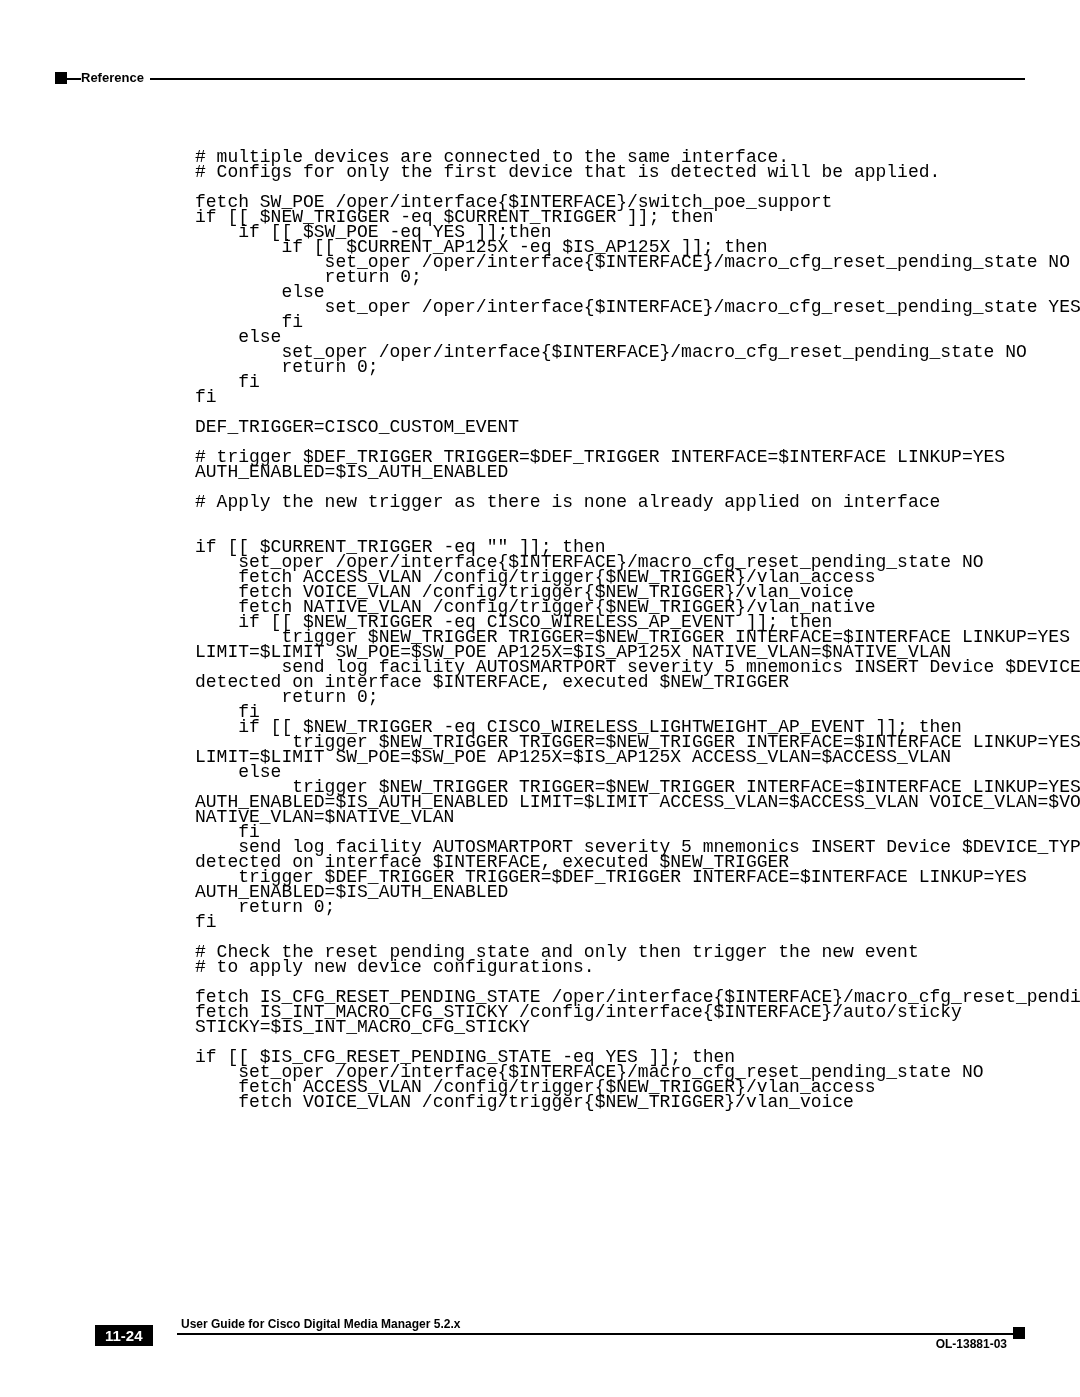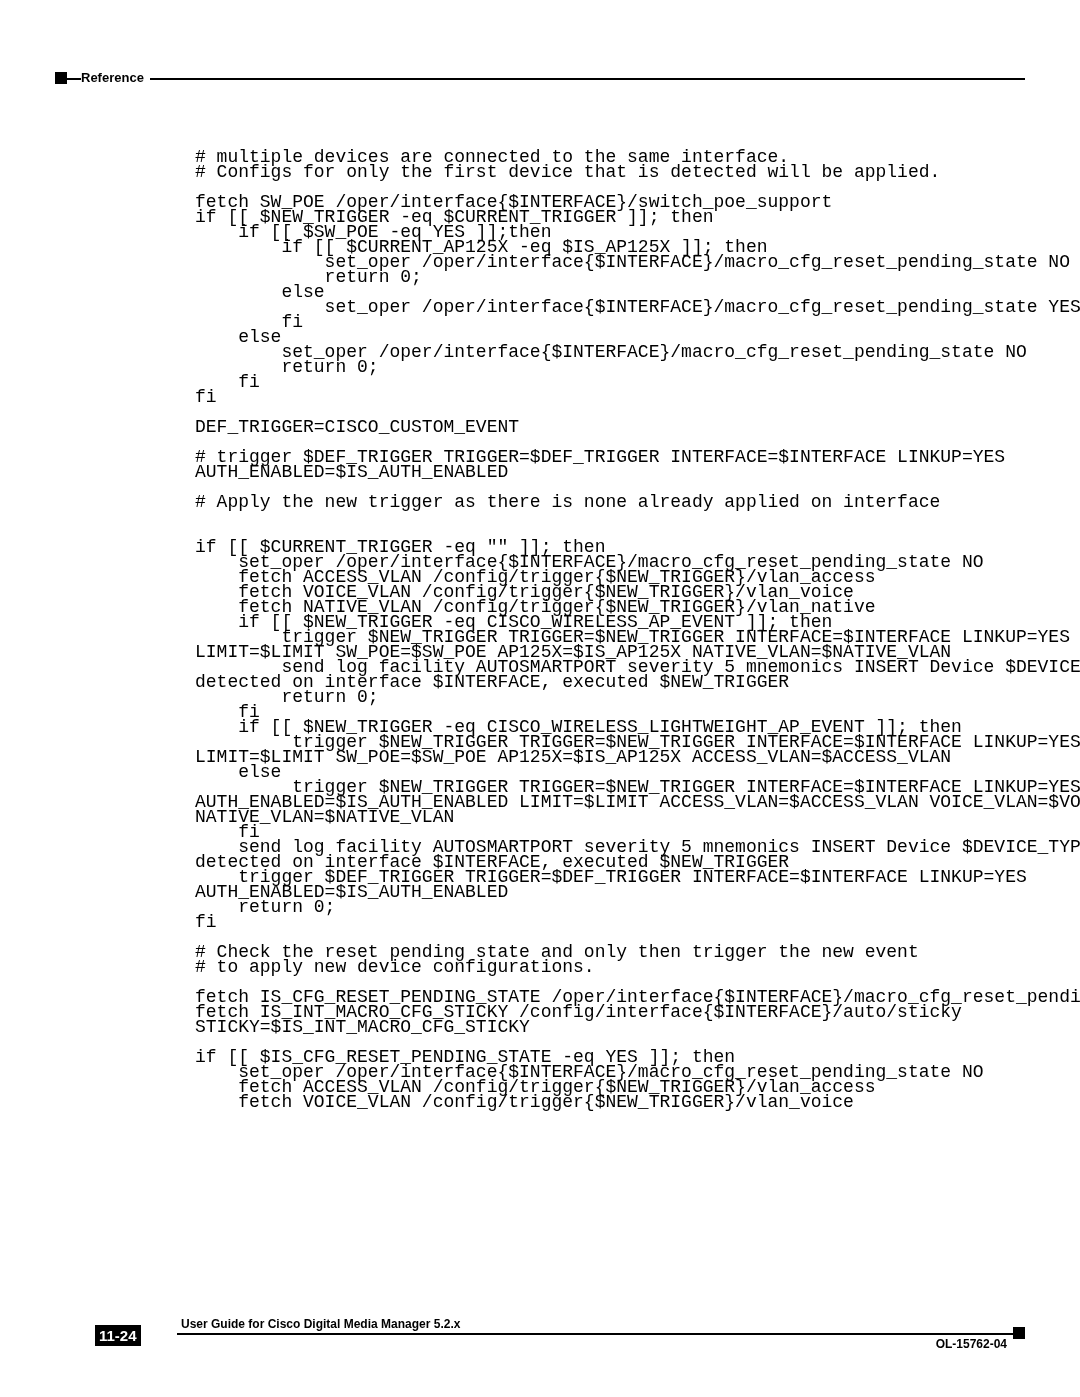--- a/index.html
+++ b/index.html
@@ -114,21 +114,21 @@
     padding-right: 6px;
   }
   .page-num {
     position: absolute;
     left: 0;
     top: 6px;
     background: #000;
     color: #fff;
     font-size: 15px;
     font-weight: bold;
-    padding: 2px 4px;
+    padding: 2px 10px;
   }
   .doc-id {
     position: absolute;
     right: 18px;
     top: 18px;
     font-size: 12px;
     font-weight: bold;
     background: #fff;
     padding-left: 6px;
   }
@@ -208,16 +208,16 @@
 if [[ $IS_CFG_RESET_PENDING_STATE -eq YES ]]; then
     set_oper /oper/interface{$INTERFACE}/macro_cfg_reset_pending_state NO
     fetch ACCESS_VLAN /config/trigger{$NEW_TRIGGER}/vlan_access
     fetch VOICE_VLAN /config/trigger{$NEW_TRIGGER}/vlan_voice</div>
 
   <div class="footer">
     <div class="footer-rule"></div>
     <div class="footer-box-right"></div>
     <div class="footer-guide">User Guide for Cisco Digital Media Manager 5.2.x</div>
     <div class="page-num">11-24</div>
-    <div class="doc-id">OL-15762-04</div>
+    <div class="doc-id">OL-13881-03</div>
   </div>
 
 </div>
 
 </body></html>

